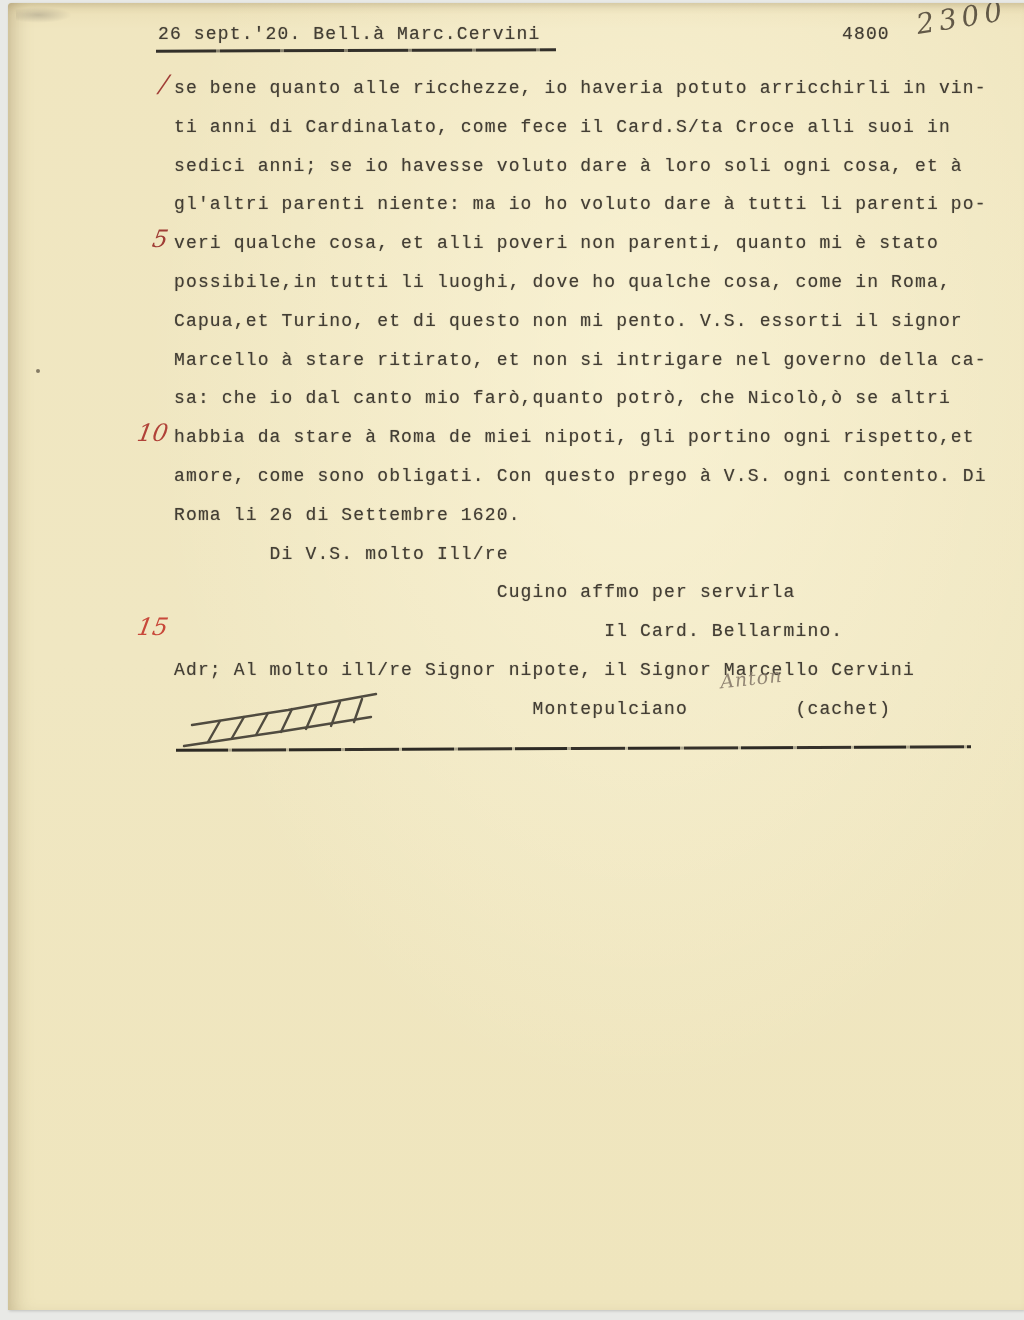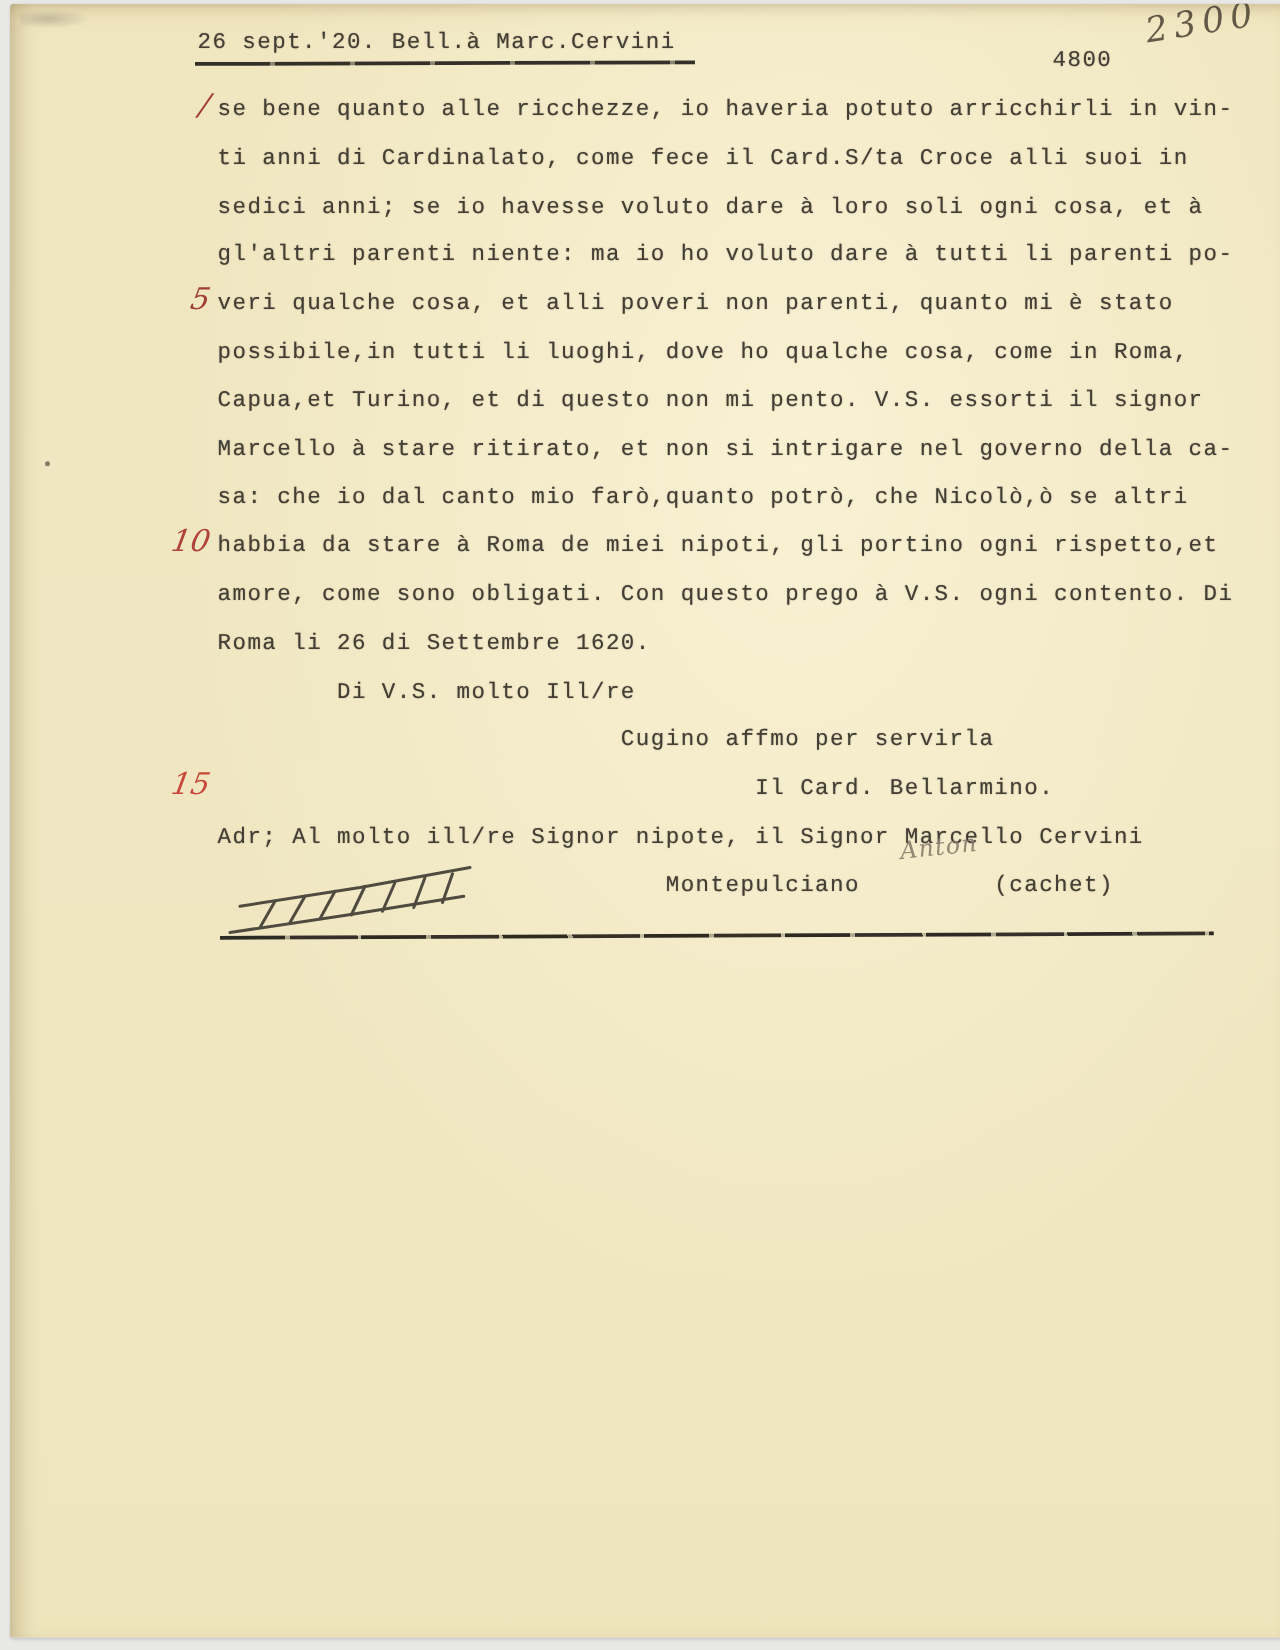--- a/index.html
+++ b/index.html
@@ -34,21 +34,21 @@
   .header-title {
     position: absolute; left: 150px; top: 21px;
   }
   .header-underline {
     position: absolute; left: 148px; top: 46px;
     width: 400px; height: 3px;
     background: repeating-linear-gradient(90deg, #33302a 0 60px, rgba(51,48,42,0.55) 60px 64px);
     transform: rotate(-0.2deg);
   }
   .header-num {
-    position: absolute; left: 834px; top: 36px;
+    position: absolute; left: 834px; top: 21px;
   }
   .hand-number {
     position: absolute; left: 908px; top: -2px;
     font-family: "DejaVu Serif", serif;
     font-style: italic;
     font-size: 28px;
     letter-spacing: 5px;
     color: rgba(79,69,55,0.88);
     transform: rotate(-9deg);
     white-space: nowrap;

